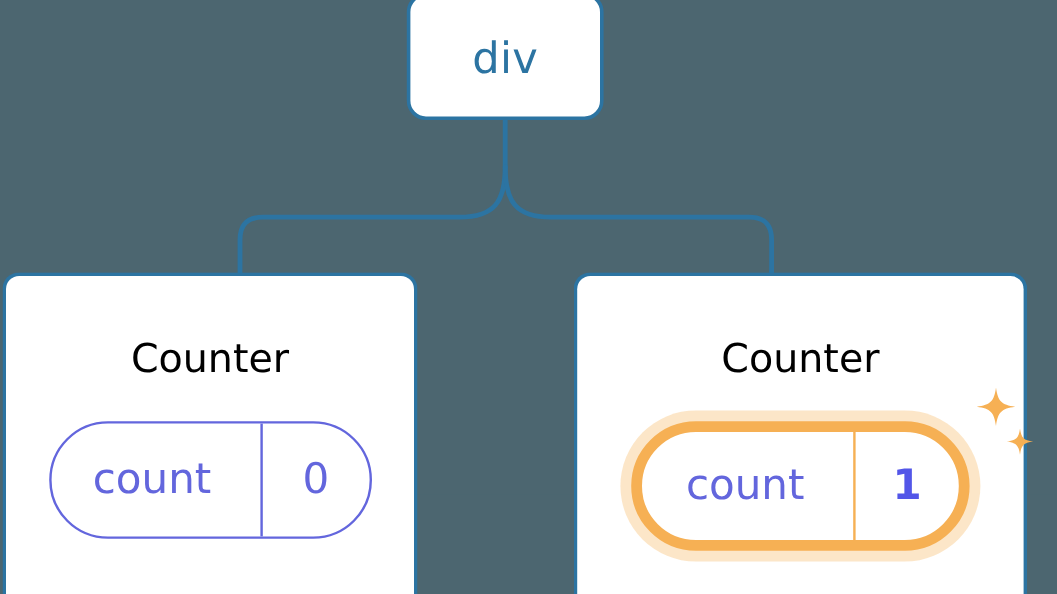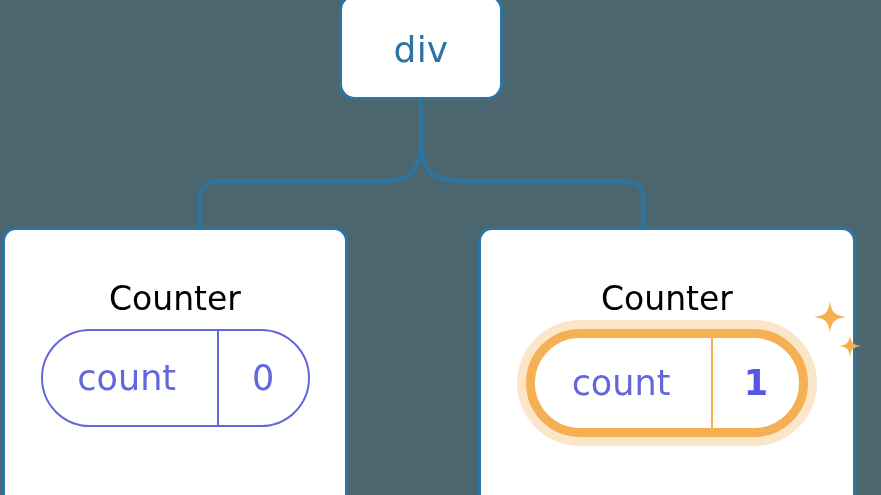--- a/index.html
+++ b/index.html
@@ -80,21 +80,21 @@
     font-size: 33px;
     line-height: 1;
     white-space: nowrap;
   }
   .node-left .node-title { margin-top: 52px; }
   .node-right .node-title { margin-top: 52px; }
 
   
   .pill-wrap {
     position: relative;
-    margin-top: 14px;
+    margin-top: 36px;
     display: flex;
     align-items: center;
     justify-content: center;
   }
 
   .pill {
     position: relative;
     display: flex;
     align-items: stretch;
     height: 98px;

